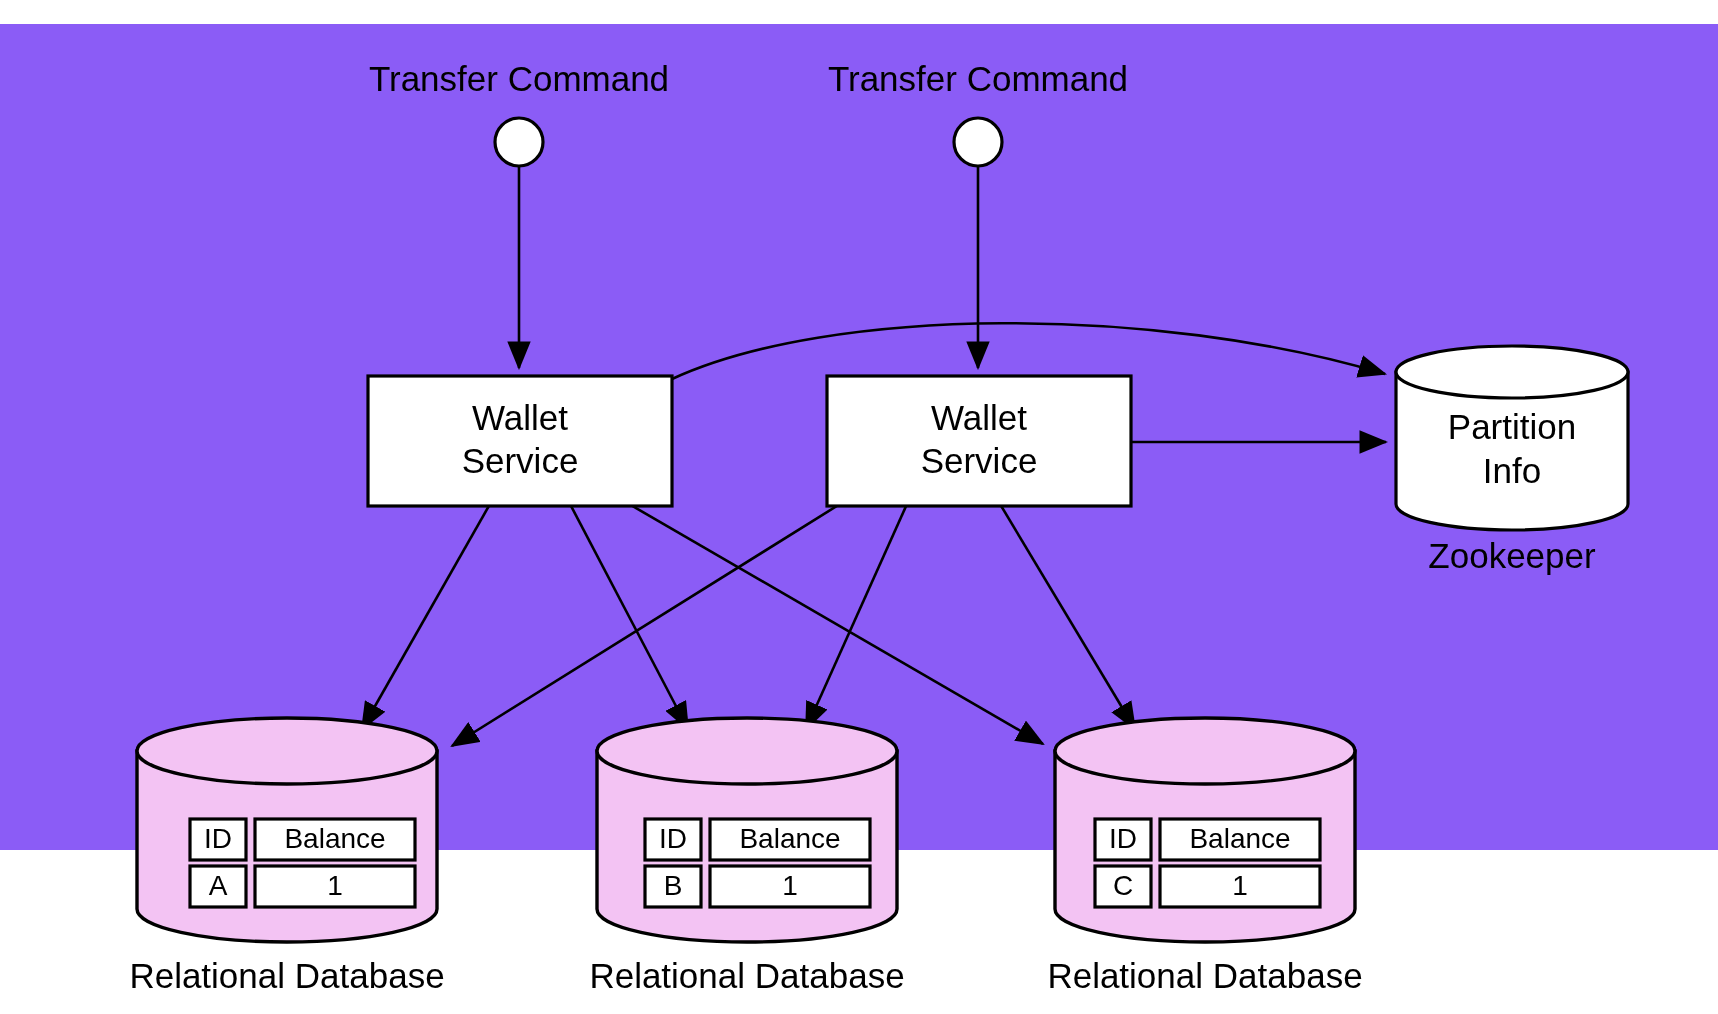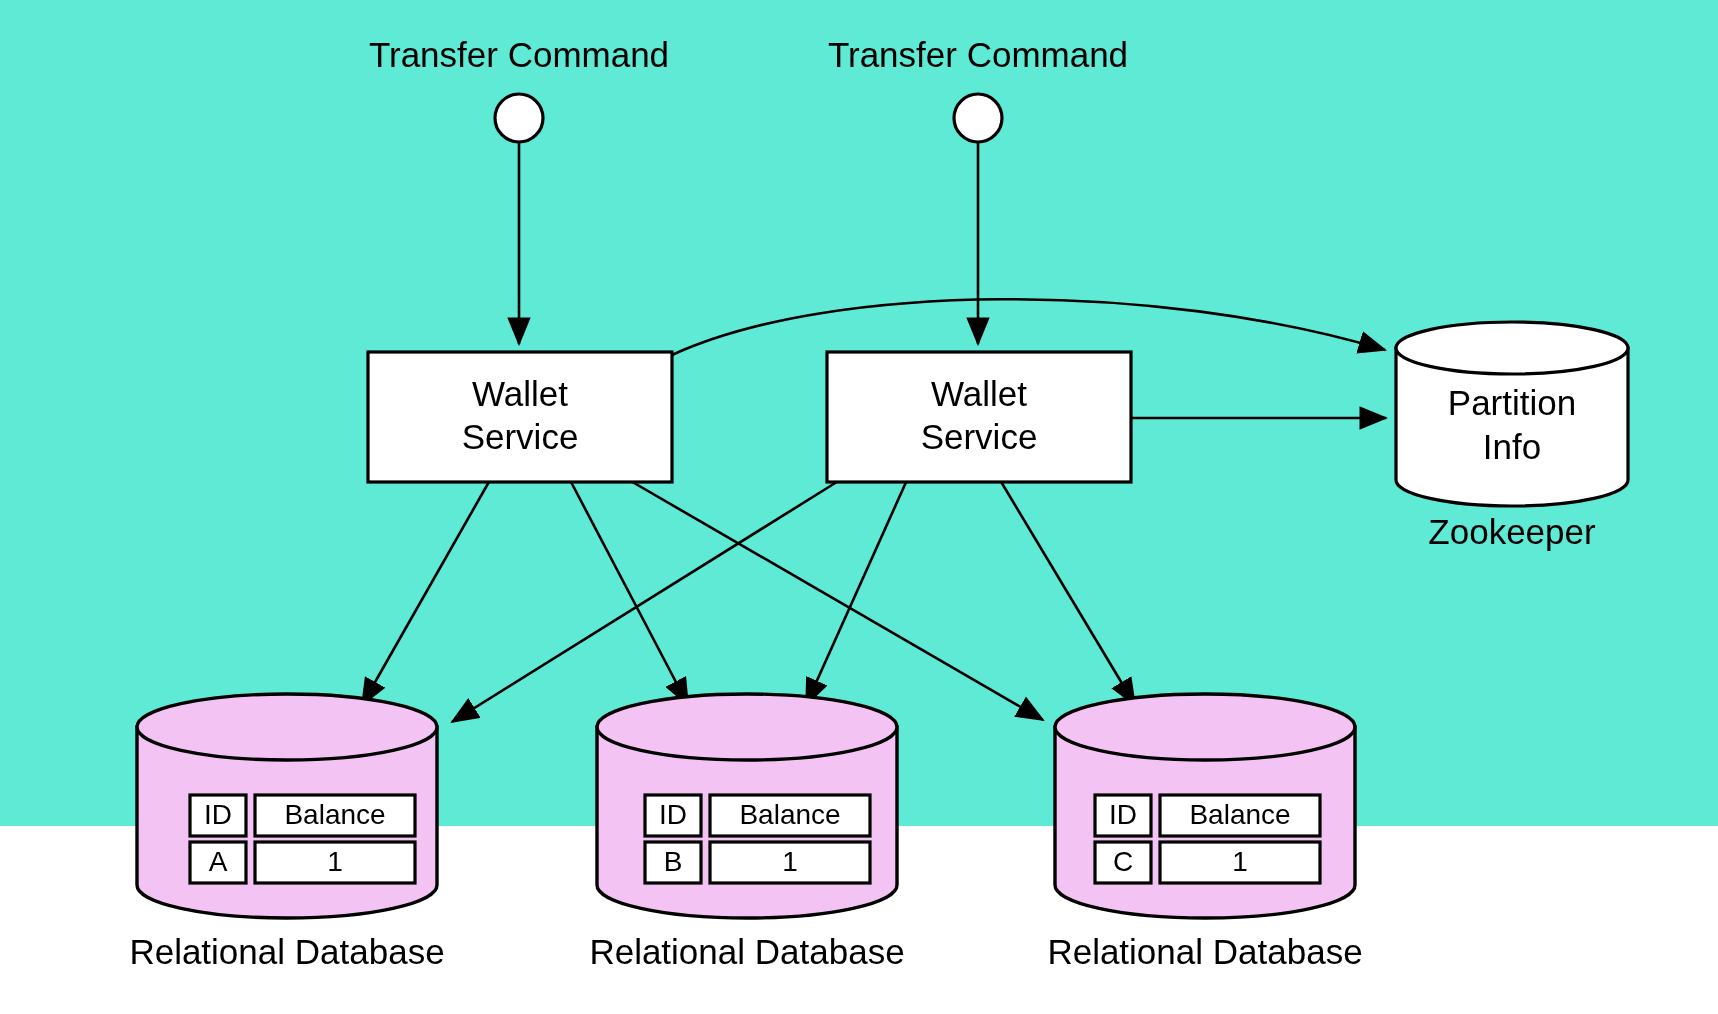--- a/index.html
+++ b/index.html
@@ -10,21 +10,22 @@
   body {
     width: 1718px;
     height: 1014px;
     overflow: hidden;
     font-family: "Liberation Sans", sans-serif;
   }
   #diagram-root {
     position: relative;
     width: 1718px;
     height: 826px;
-    background: #5eead4;
+    background: #8b5cf6;
+    margin-top: 24px;
   }
   svg#diagram-svg {
     display: block;
     width: 1718px;
     height: 1014px;
   }
   .edge-line-thin {
     fill: none;
     stroke: #000000;
     stroke-width: 2.6;

